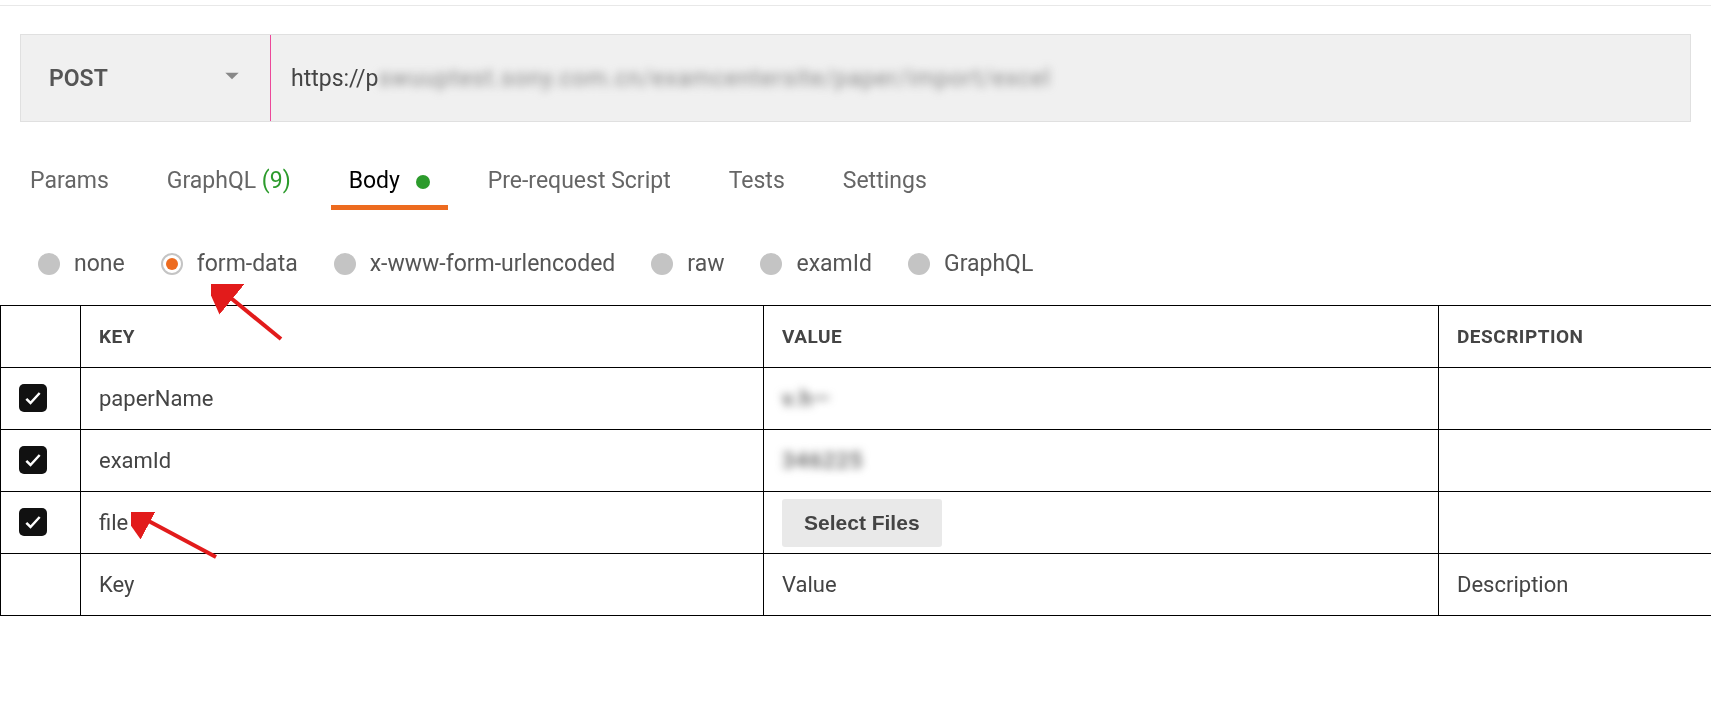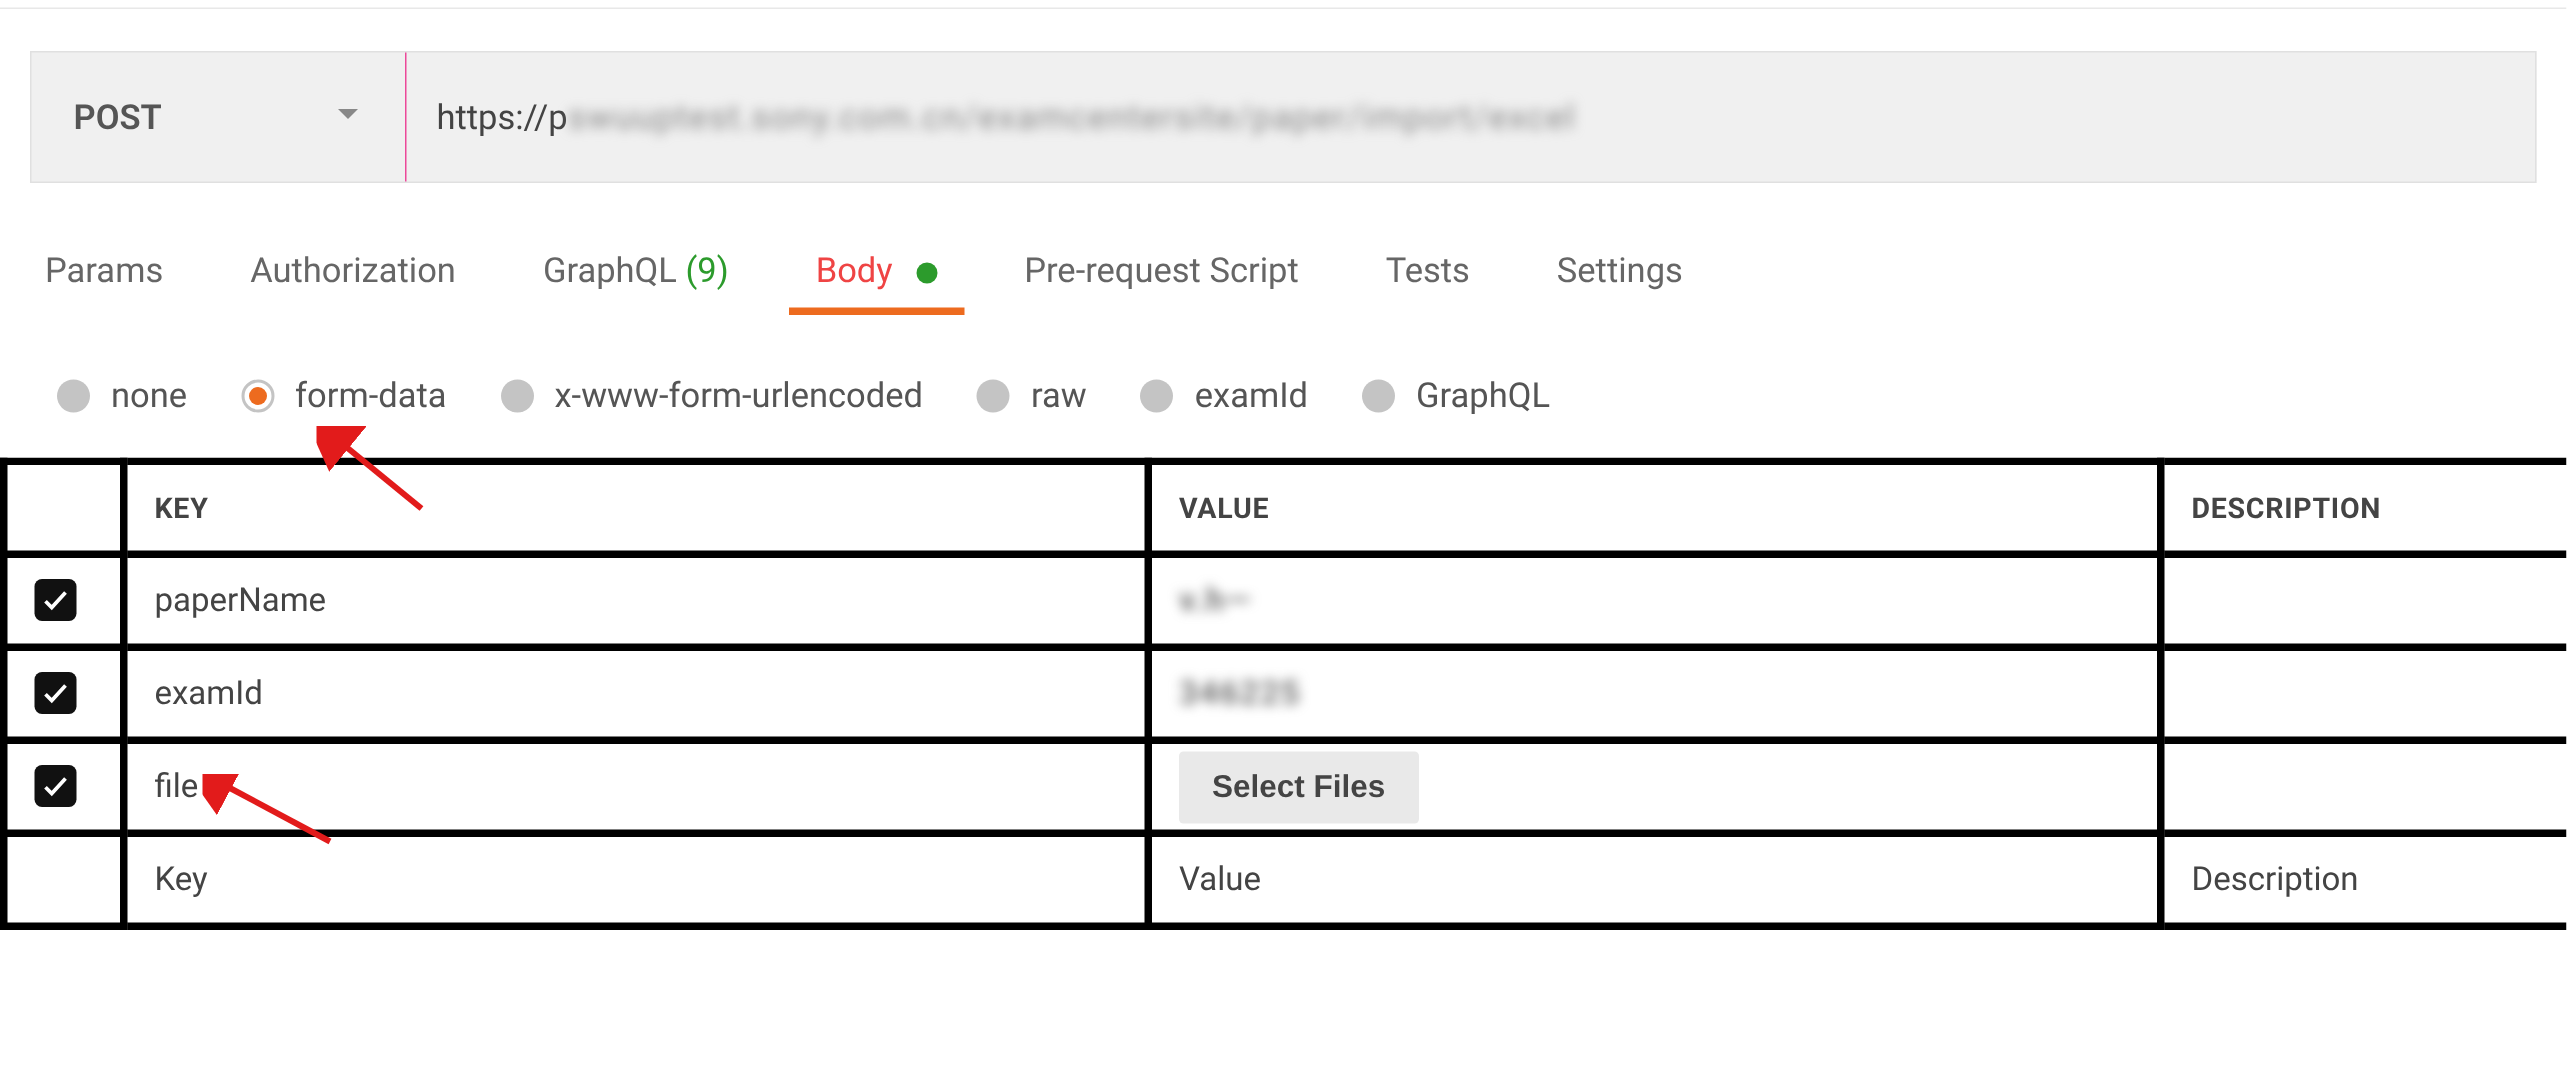--- a/index.html
+++ b/index.html
@@ -8,33 +8,33 @@
     .top-border { height: 6px; border-bottom: 1px solid #e8e8e8; }
     .request-bar { display: flex; background: #f0f0f0; border: 1px solid #e0e0e0; height: 88px; margin-top: 28px; }
     .method-select { display: flex; align-items: center; padding: 0 28px; width: 250px; border-right: 1px solid #ec4899; color: #555; font-weight: 600; font-size: 23px; cursor: pointer; }
     .method-select .chevron { margin-left: auto; }
     .chevron svg { width: 20px; height: 20px; }
     .url-input { flex: 1; display: flex; align-items: center; padding: 0 20px; color: #555; font-size: 23px; }
     .url-prefix { color: #444; }
     .url-blurred { color: #888; filter: blur(4px); letter-spacing: 1px; }
     .tabs { display: flex; gap: 58px; padding: 45px 10px 0 10px; }
     .tab { color: #666; font-size: 23px; padding-bottom: 14px; cursor: pointer; position: relative; }
-    .tab.active { color: #ef4444; }
+    .tab.active { color: #000000; }
     .tab.active::after { content: ""; position: absolute; left: -18px; right: -18px; bottom: -2px; height: 5px; background: #ed6b1f; }
     .headers-count { color: #2c9b2c; }
     .body-dot { display: inline-block; width: 14px; height: 14px; border-radius: 50%; background: #2c9b2c; margin-left: 10px; vertical-align: middle; }
     .body-types { display: flex; gap: 36px; padding: 42px 10px 28px 18px; align-items: center; }
     .radio-option { display: flex; align-items: center; gap: 14px; cursor: pointer; font-size: 23px; color: #555; position: relative; }
     .radio { width: 22px; height: 22px; border-radius: 50%; background: #c4c4c4; display: inline-block; position: relative; }
     .radio.selected { background: #fff; border: 2px solid #c4c4c4; }
     .radio.selected::after { content: ""; position: absolute; top: 50%; left: 50%; transform: translate(-50%, -50%); width: 12px; height: 12px; border-radius: 50%; background: #ed6b1f; }
     .arrow1 { position: absolute; top: 34px; left: 50px; pointer-events: none; }
     .arrow1 svg { width: 80px; height: 60px; }
     .table { width: 100%; border-collapse: collapse; }
-    .table th, .table td { border: 5px solid #000000; padding: 0 18px; height: 62px; text-align: left; font-size: 22px; color: #444; vertical-align: middle; }
+    .table th, .table td { border: 1px solid #000000; padding: 0 18px; height: 62px; text-align: left; font-size: 22px; color: #444; vertical-align: middle; }
     .table th { font-weight: 700; color: #444; letter-spacing: 0.5px; font-size: 19px; }
     .col-check { width: 80px; text-align: center; }
     .col-key { width: 683px; }
     .col-value { width: 675px; }
     .checkbox { width: 28px; height: 28px; background: #111; border-radius: 5px; display: inline-flex; align-items: center; justify-content: center; }
     .checkbox svg { width: 20px; height: 20px; fill: none; stroke: #fff; stroke-width: 3; }
     .blurred-value { filter: blur(4px); color: #666; font-weight: 600; letter-spacing: 1px; }
     .select-files-btn { background: #e9e9e9; color: #444; border: none; padding: 12px 22px; font-size: 21px; font-weight: 600; border-radius: 3px; cursor: pointer; }
     .placeholder { color: #aaa; }
     .file-cell { position: relative; }
@@ -59,21 +59,20 @@
       </span>
     </div>
     <div class="url-input">
       <span class="url-prefix">https://p</span>
         <span class="url-blurred">swuuptest.sony.com.cn/examcentersite/paper/import/excel</span>
     </div>
   </div>
 
   <div class="tabs">
     <div class="tab">Params</div>
-    <div class="tab">Authorization</div>
     <div class="tab">
       <span>GraphQL</span>
       <span class="headers-count">(9)</span>
     </div>
     <div class="tab active">
       <span>Body</span>
       <span class="body-dot"></span>
     </div>
     <div class="tab">Pre-request Script</div>
     <div class="tab">Tests</div>

